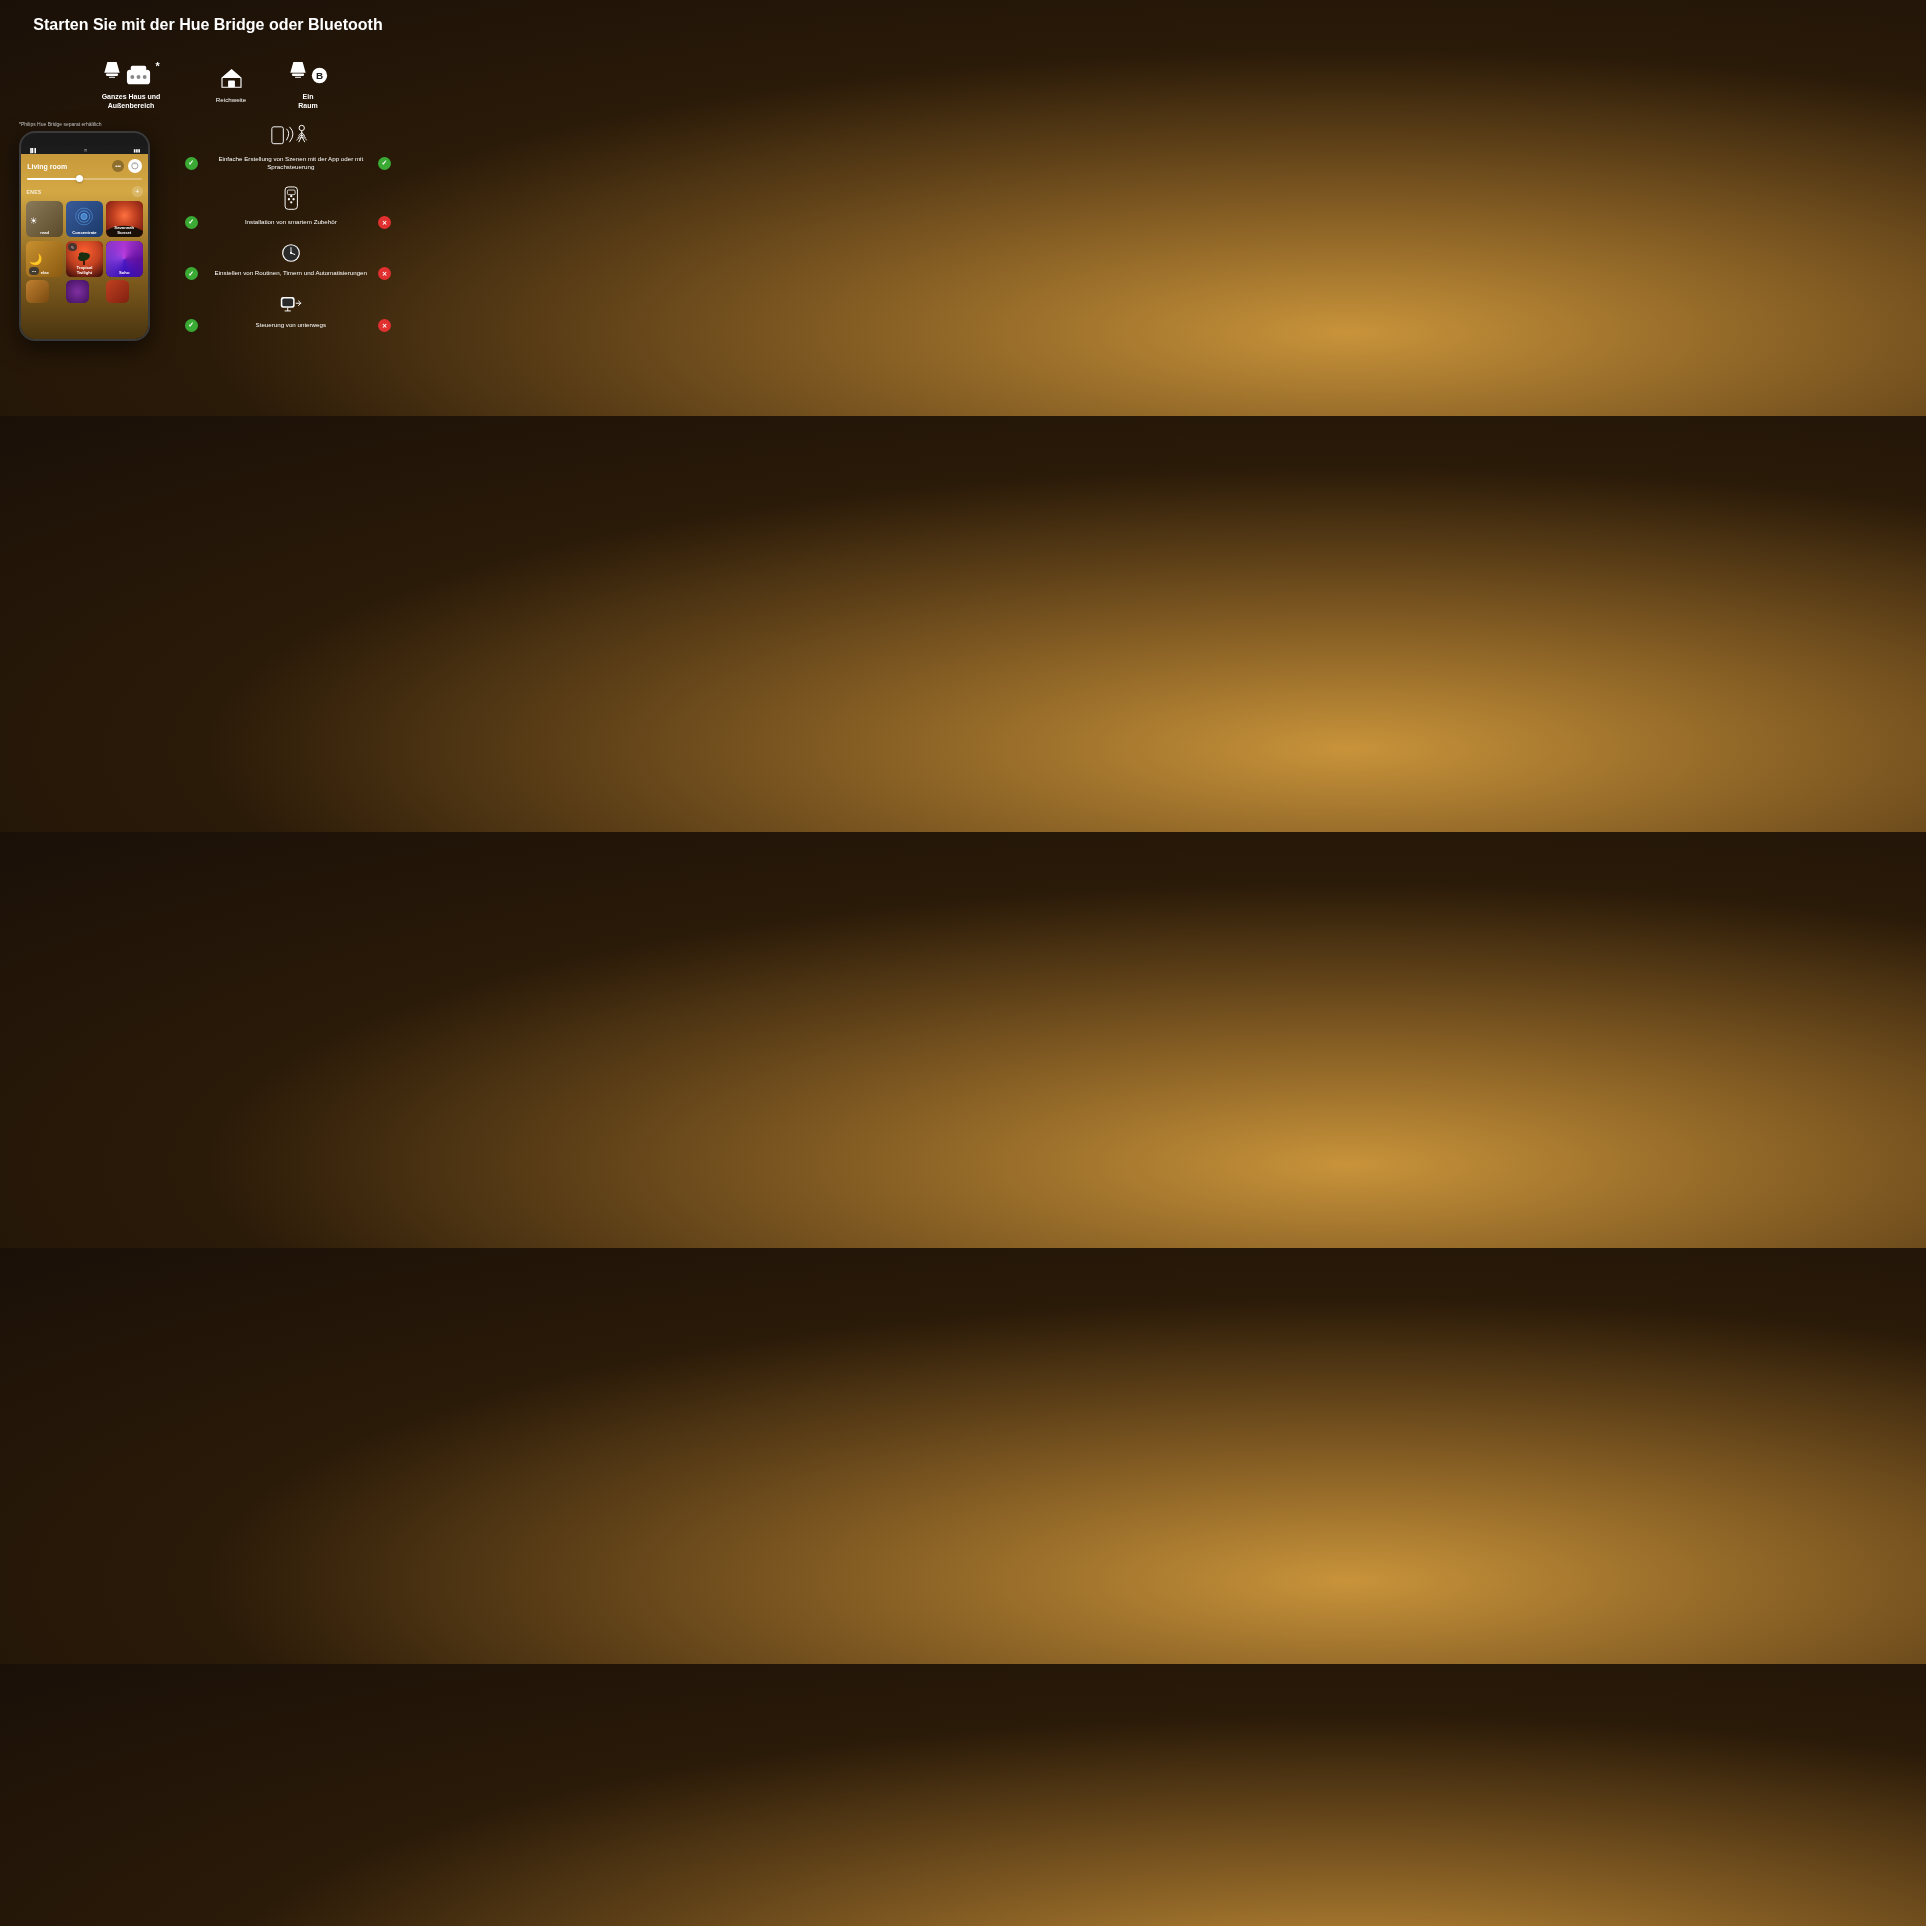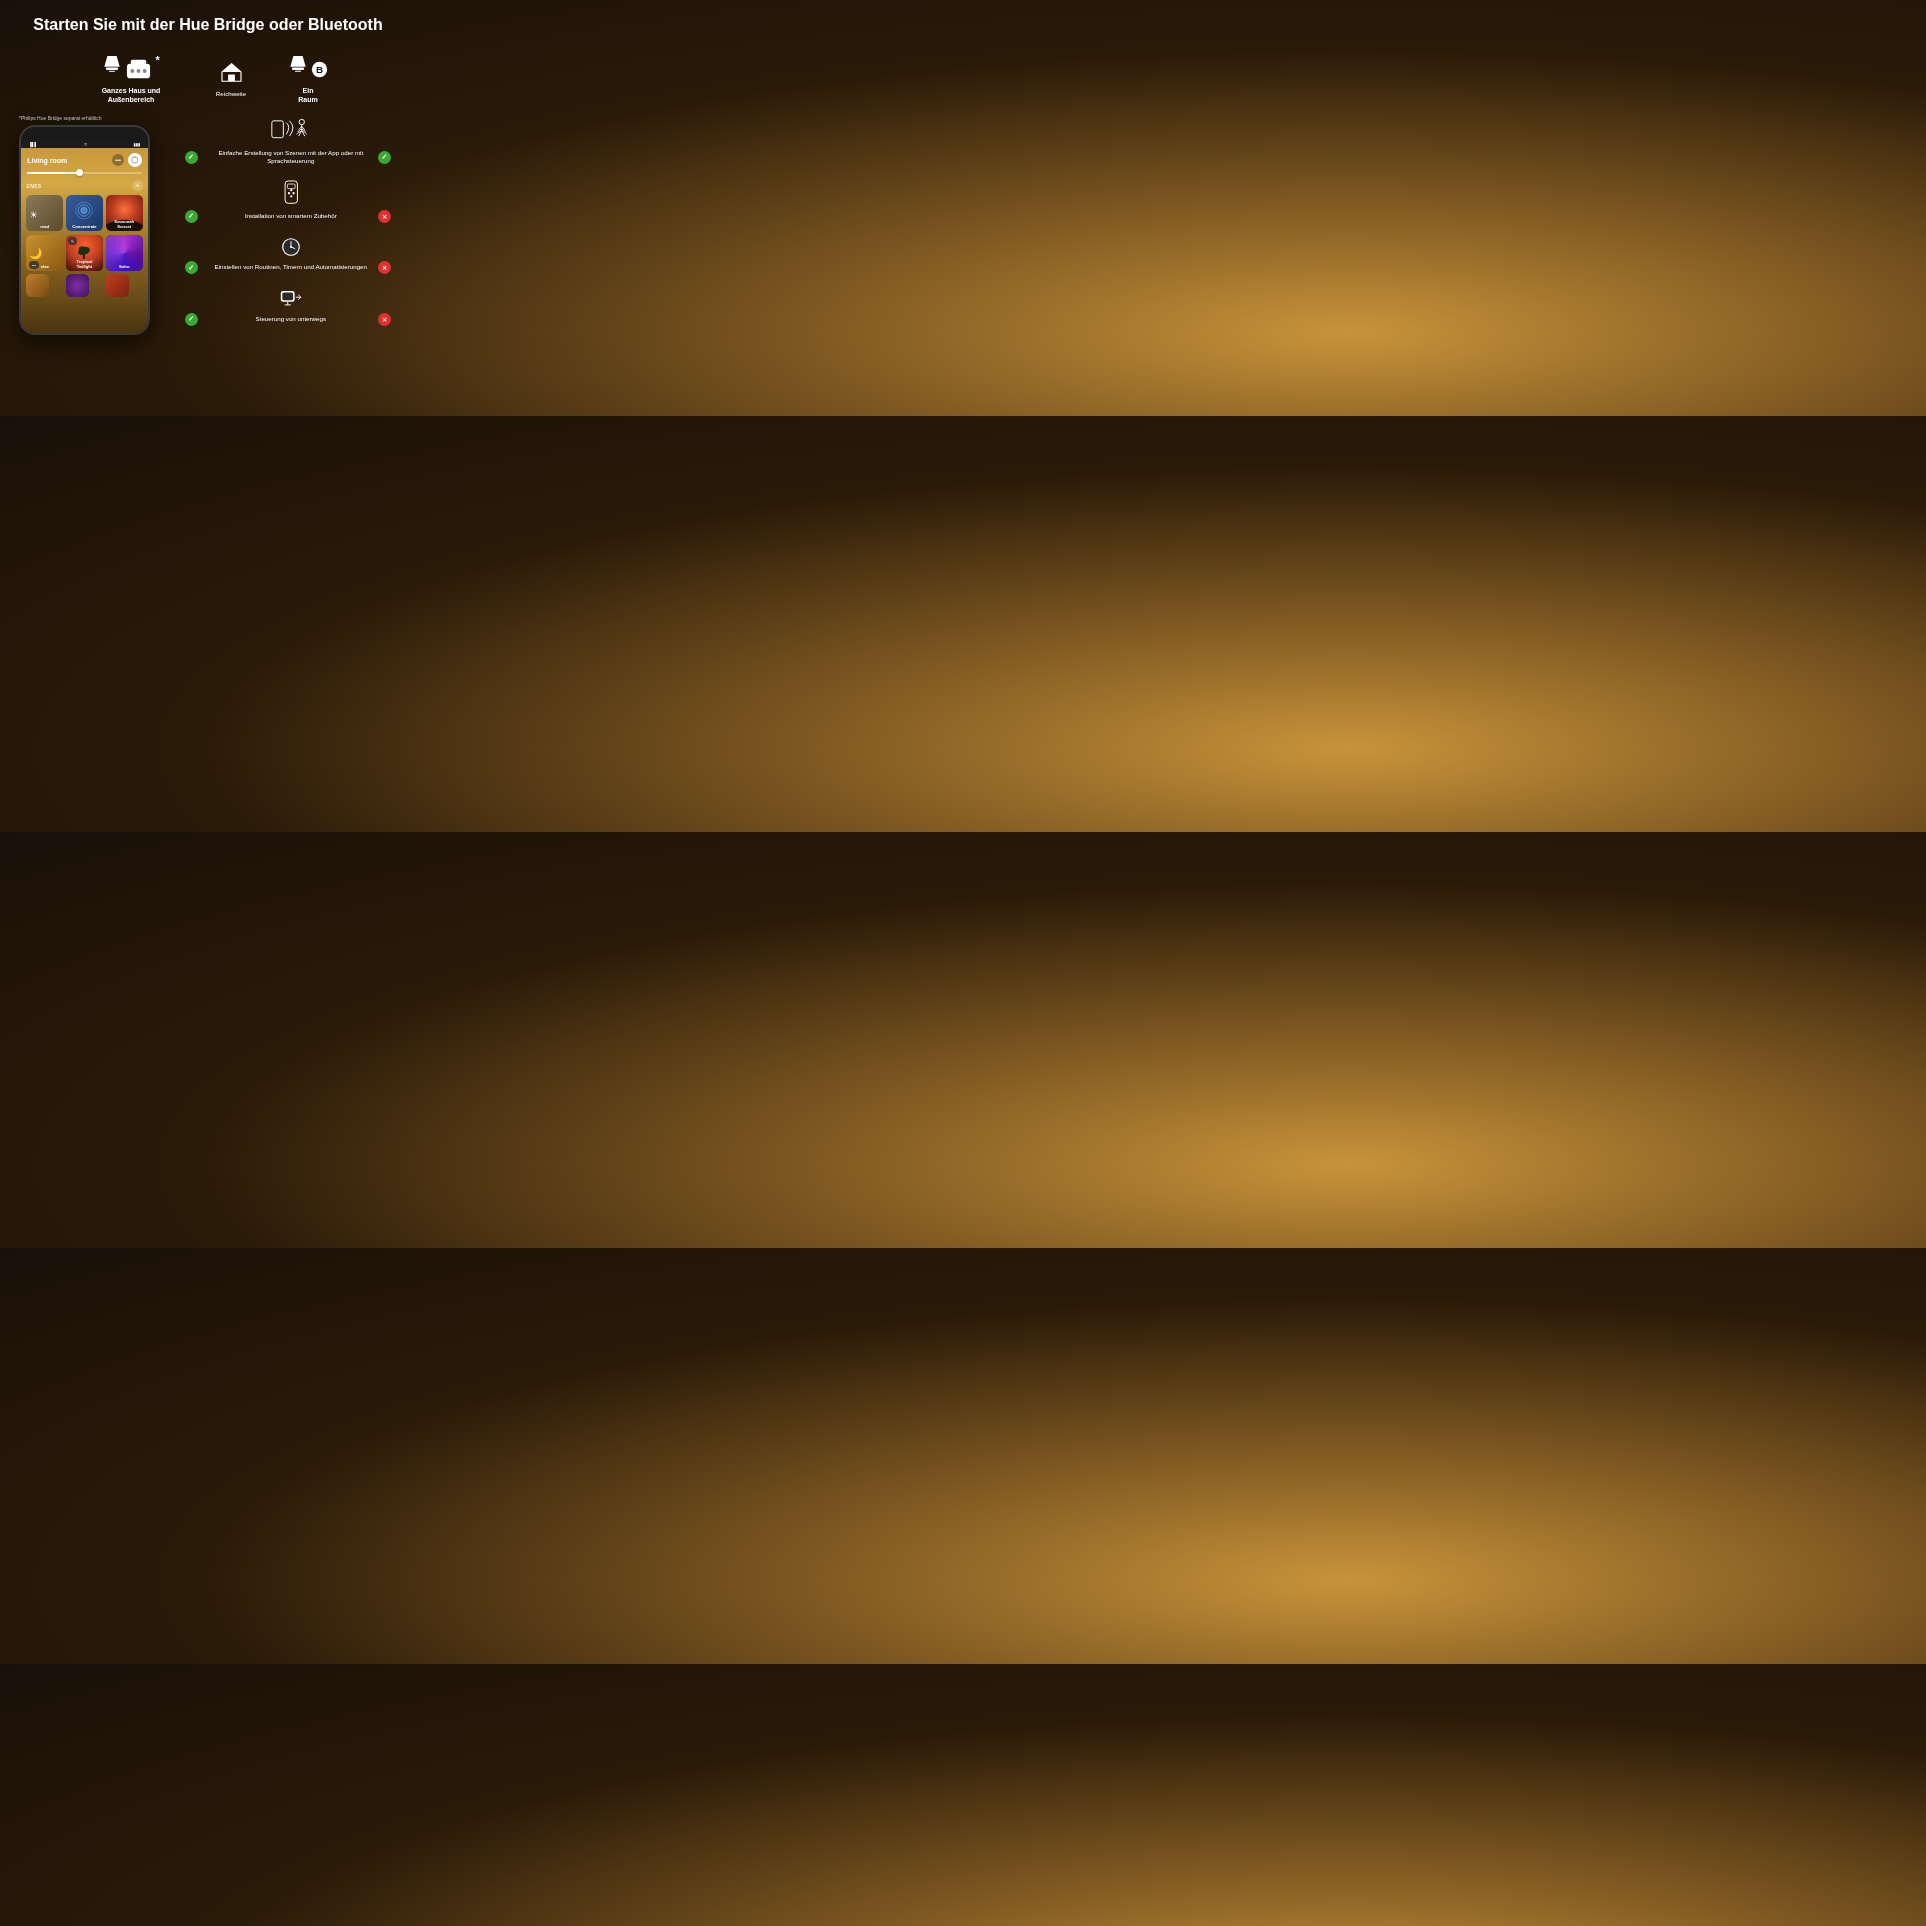--- a/index.html
+++ b/index.html
@@ -19,21 +19,21 @@
       position: relative;
       padding: 15.4px 19px 15.4px 19px;
     }
 
     
     .title {
       font-size: 16px;
       font-weight: 900;
       text-align: center;
       color: #ffffff;
-      margin-bottom: 21px;
+      margin-bottom: 27px;
       line-height: 1.2;
     }
 
     
     .top-section {
       display: flex;
       justify-content: center;
       align-items: flex-start;
       margin-bottom: 11.6px;
       gap: 0;

